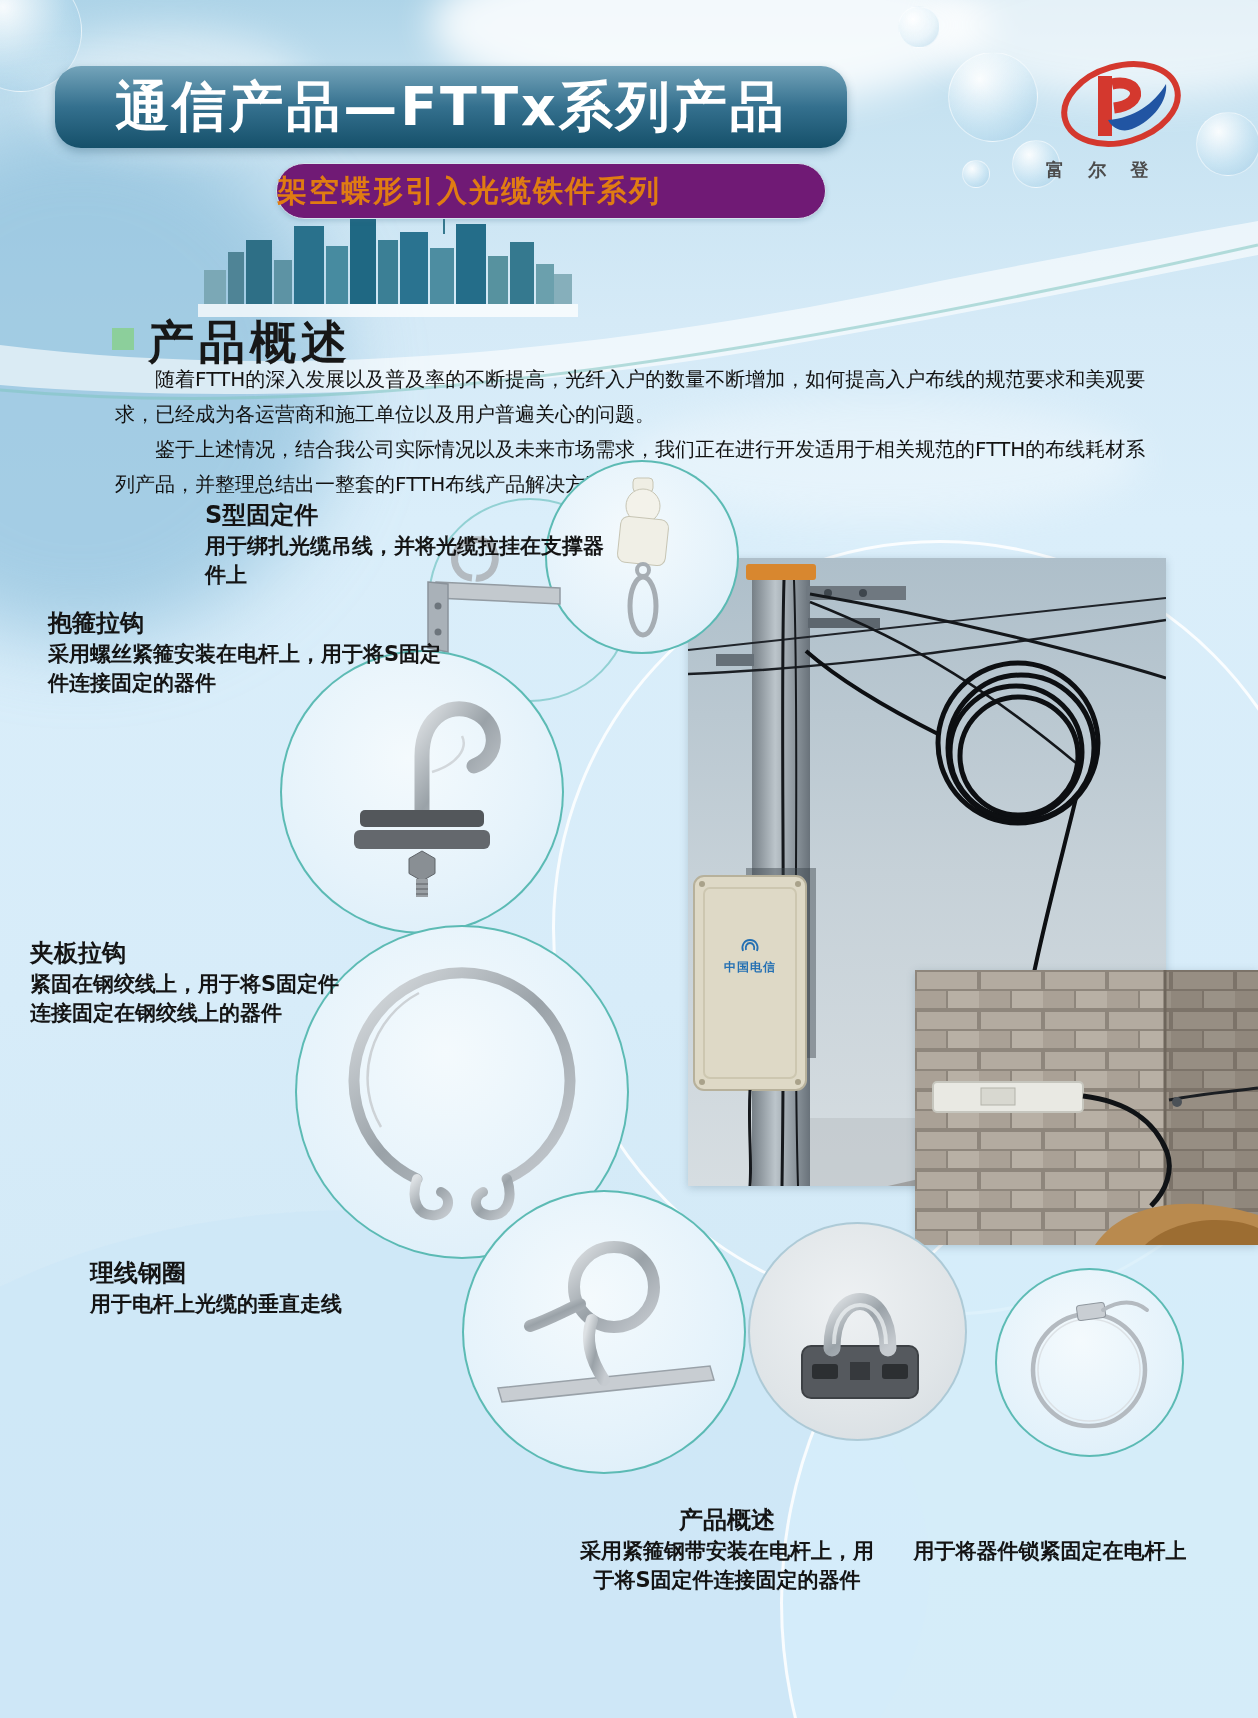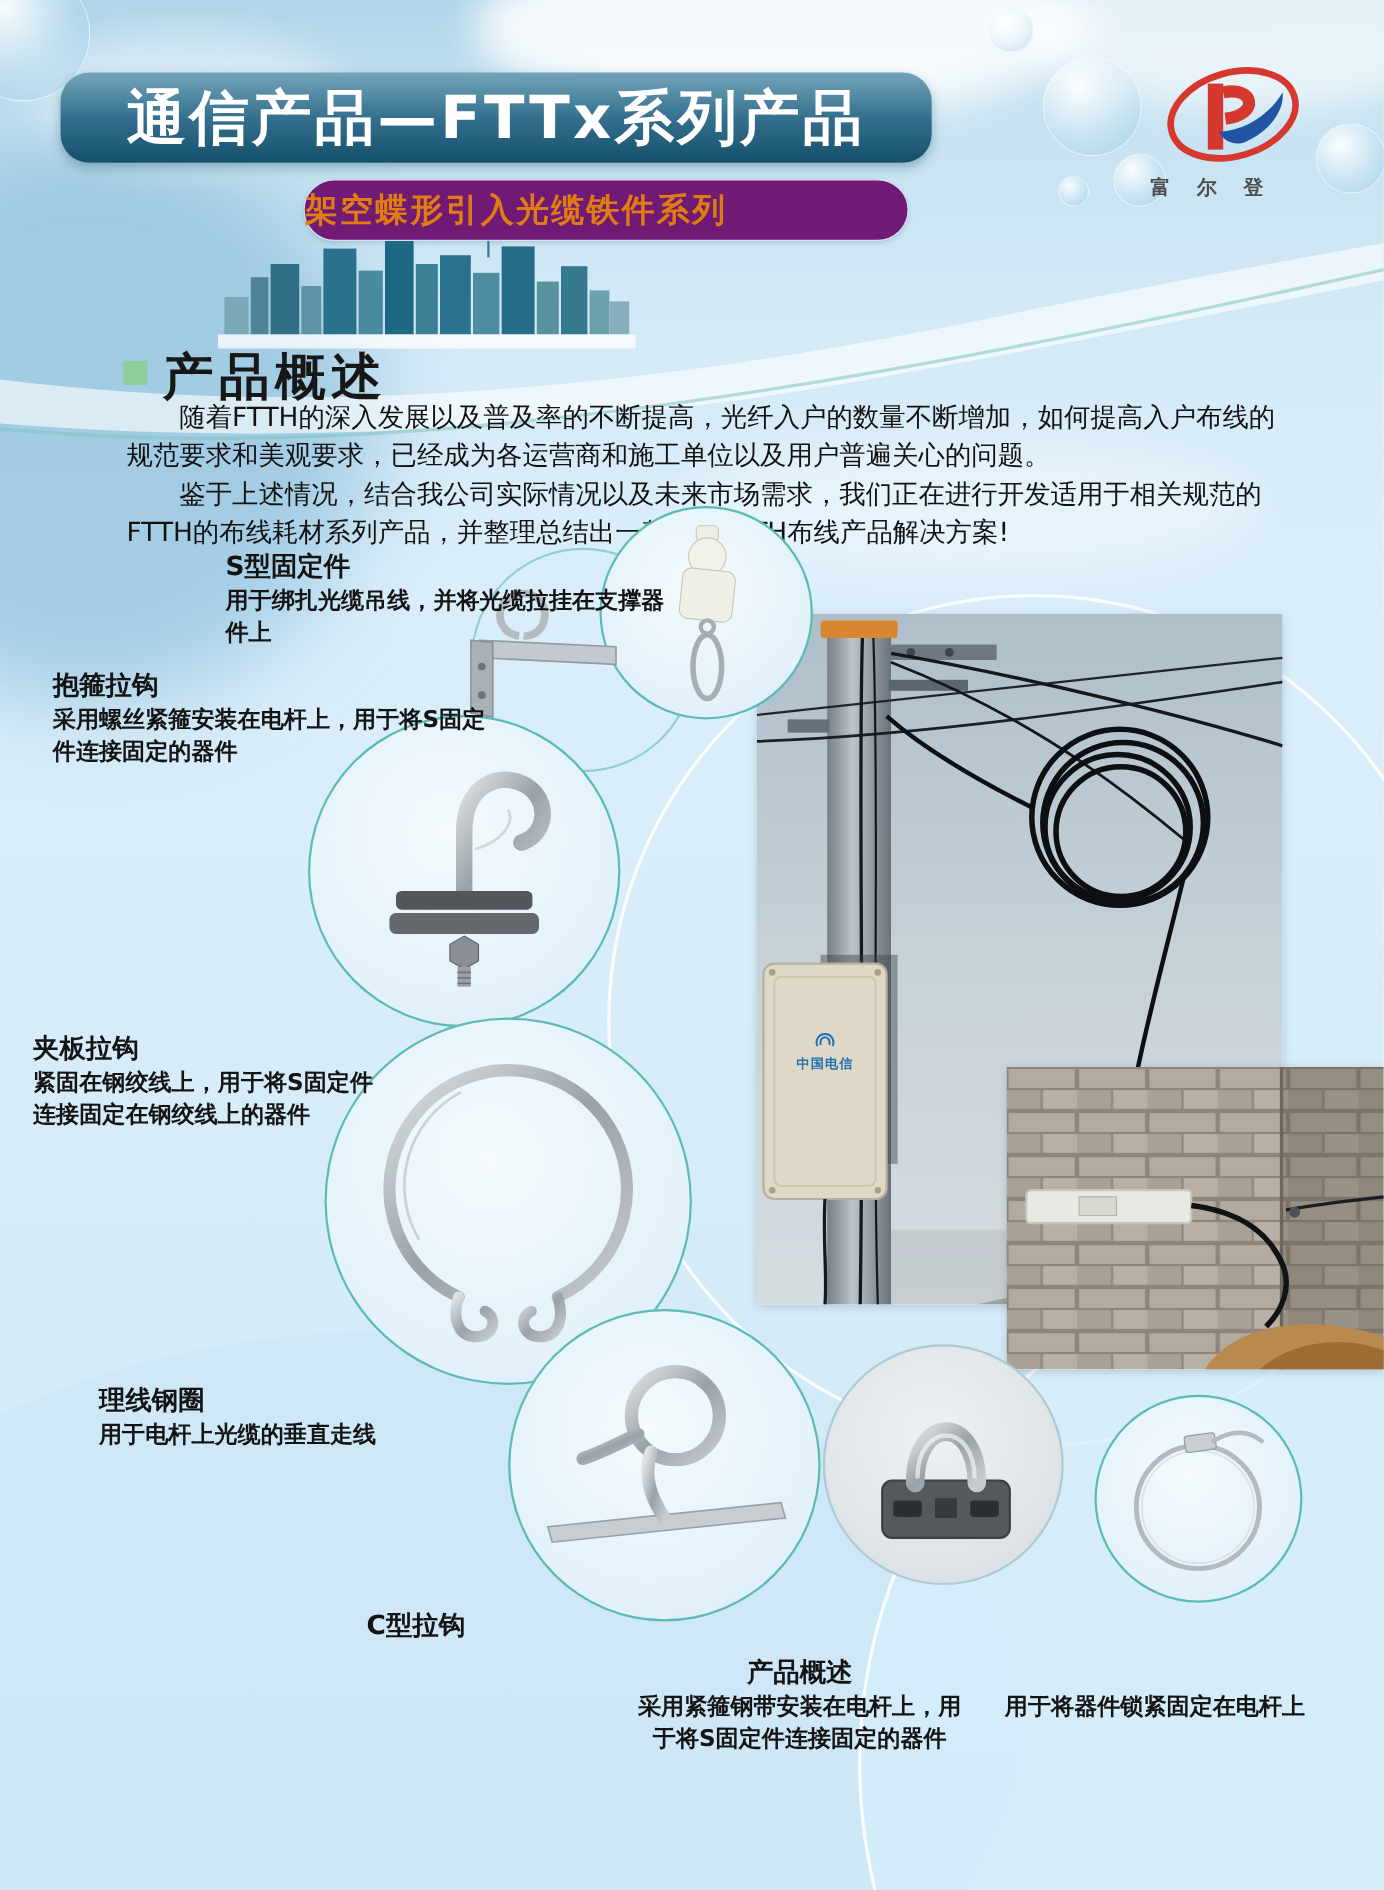--- a/index.html
+++ b/index.html
@@ -27,21 +27,21 @@
   .pill{left:276px;top:143px;width:548px;height:54px;border-radius:28px;background:#701a75;z-index:6;
     border:1px solid #d4e4ee;box-shadow:0 2px 5px rgba(60,110,140,.25);
     display:flex;align-items:center;justify-content:flex-start;margin-top:20px;}
   .pill span{color:#e07c12;font-size:30px;font-weight:bold;letter-spacing:2px;}
   .logo{left:1046px;top:58px;width:176px;z-index:6;text-align:left;}
   .logo .logo-text{margin-top:0px;color:#4c4c4c;font-size:18px;letter-spacing:9px;font-weight:bold;}
   
   .sec-bullet{left:112px;top:328px;width:22px;height:22px;background:#8ccf9b;z-index:4;}
   .sec-heading{left:148px;top:312px;z-index:4;color:#171717;font-size:46px;font-weight:bold;letter-spacing:5px;
     font-family:"DejaVu Serif","Liberation Serif",serif;}
-  .paragraphs{left:115px;top:362px;width:1045px;z-index:4;color:#121212;font-size:24px;line-height:35px;
+  .paragraphs{left:115px;top:362px;width:1045px;z-index:4;color:#121212;font-size:20px;line-height:35px;
     word-break:break-all;line-break:anywhere;}
   .paragraphs p{margin:0;text-indent:2em;}
   
   .pcircle{border-radius:50%;z-index:4;border:2px solid rgba(58,172,163,.8);
     background:radial-gradient(circle at 45% 38%,#f4fafd 0%,#e6f3fb 55%,#d9ecf8 100%);}
   .pcircle.gray{background:radial-gradient(circle at 45% 38%,#eef1f3 0%,#e0e5e8 60%,#d3dadf 100%);
     border-color:rgba(160,195,210,.8);}
   .pcircle svg{display:block;width:100%;height:100%;}
   .chain-ring{border-radius:50%;border:2px solid rgba(58,172,163,.45);z-index:3;}
   .plabel{z-index:5;color:#141414;word-break:break-all;line-break:anywhere;}
@@ -276,21 +276,20 @@
 
 <div class="abs pcircle" style="left:462px;top:1190px;width:280px;height:280px;">
   <svg viewBox="0 0 280 280">
     <path d="M34,196 L246,174 L250,188 L38,210 Z" fill="#c8cdd2" stroke="#99a1a8" stroke-width="1.5"></path>
     <circle cx="150" cy="95" r="40" fill="none" stroke="url(#metal)" stroke-width="12"></circle>
     <path d="M128,128 C120,150 128,170 140,188" fill="none" stroke="url(#metal)" stroke-width="12" stroke-linecap="round"></path>
     <path d="M116,112 C98,120 84,128 66,134" fill="none" stroke="url(#metal)" stroke-width="12" stroke-linecap="round"></path>
   </svg>
 </div>
 <div class="abs plabel al-c" style="left:228px;top:1462px;width:300px;">
-  <div class="pname">C型拉钩</div>
 </div>
 
 <div class="abs pcircle gray" style="left:748px;top:1222px;width:215px;height:215px;">
   <svg viewBox="0 0 215 215">
     <rect x="52" y="122" width="116" height="52" rx="9" fill="#55595e" stroke="#3d4145" stroke-width="2"></rect>
     <rect x="62" y="140" width="26" height="15" rx="3" fill="#2c2f32"></rect>
     <rect x="132" y="140" width="26" height="15" rx="3" fill="#2c2f32"></rect>
     <rect x="100" y="138" width="20" height="18" fill="#36393d"></rect>
     <path d="M82,124 C82,62 138,62 138,124" fill="none" stroke="url(#metal)" stroke-width="17" stroke-linecap="round"></path>
     <path d="M84,120 C84,68 136,68 136,120" fill="none" stroke="rgba(240,243,245,0.7)" stroke-width="4"></path>

